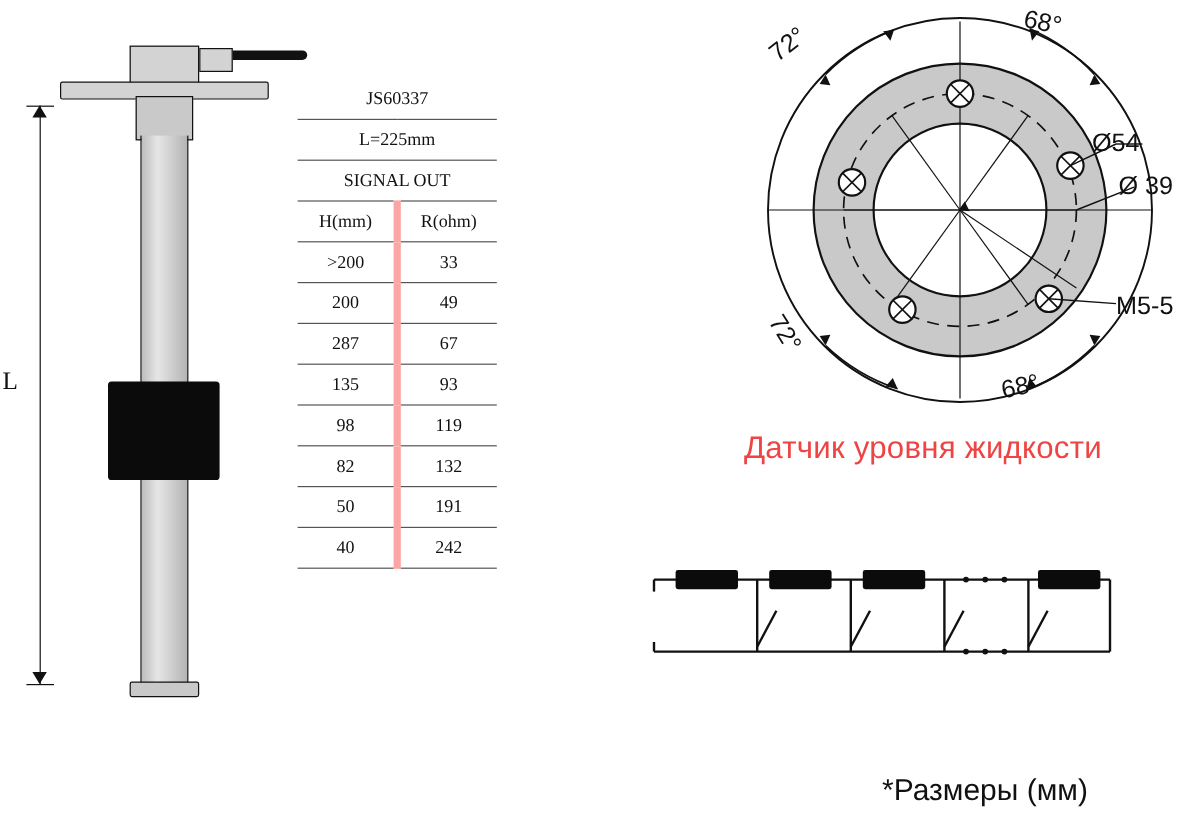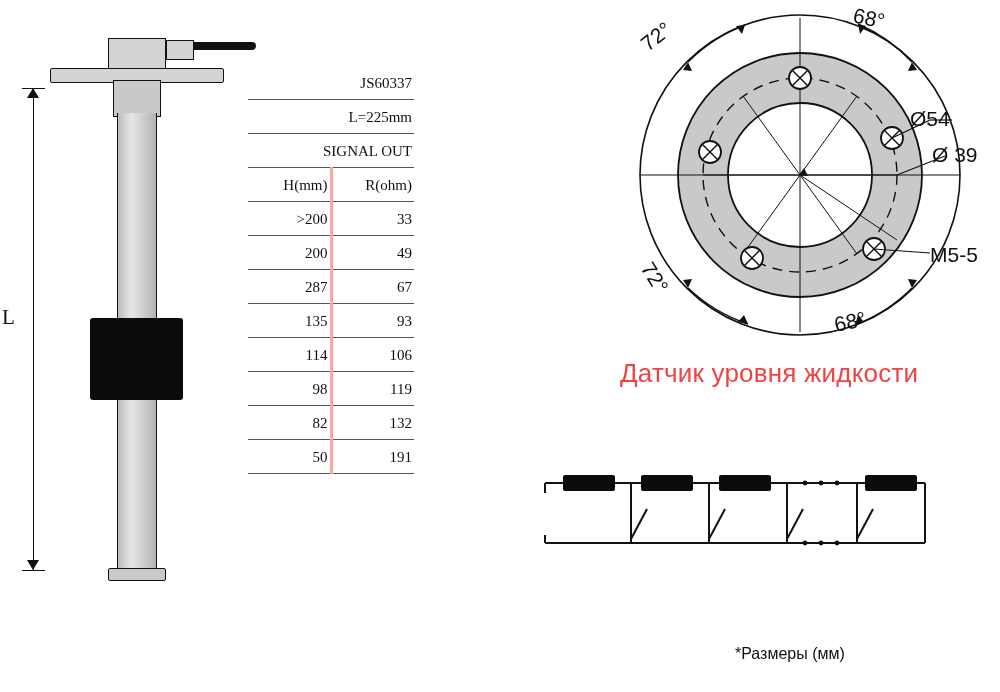--- a/index.html
+++ b/index.html
@@ -153,31 +153,31 @@
     width: 166px;
     font-family: "Liberation Serif", serif;
     font-size: 15px;
   }
   table.res-table {
     border-collapse: collapse;
     width: 166px;
   }
   table.res-table td {
     border-bottom: 1px solid #555;
-    text-align: right;
+    text-align: center;
     padding: 6px 2px 5px 2px;
     height: 22px;
     font-size: 15px;
   }
   table.res-table td.span {
     border-left: none;
     border-right: none;
   }
   table.res-table td.col-left {
-    border-right: 3px solid #fca5a5;
+    border-right: 6px solid #fca5a5;
     width: 50%;
   }
   table.res-table tr.head td {
     font-size: 15px;
   }
   table.res-table tr:first-child td { border-top: none; }
 
   
   .flange-view {
     position: absolute;
@@ -202,21 +202,21 @@
     left: 535px;
     top: 455px;
     width: 400px;
     height: 120px;
   }
 
   .note-sizes {
     position: absolute;
     left: 735px;
     top: 645px;
-    font-size: 16px;
+    font-size: 25px;
     font-family: "Liberation Sans", sans-serif;
     color: #111;
   }
 
   svg text {
     font-family: "Liberation Sans", sans-serif;
     fill: #111;
   }
 </style>
 </head>
@@ -269,34 +269,34 @@
       </tr>
       <tr>
         <td class="col-left">287</td>
         <td>67</td>
       </tr>
       <tr>
         <td class="col-left">135</td>
         <td>93</td>
       </tr>
       <tr>
-        <td class="col-left">114</td>
-        <td>106</td>
-      </tr>
-      <tr>
         <td class="col-left">98</td>
         <td>119</td>
       </tr>
       <tr>
         <td class="col-left">82</td>
         <td>132</td>
       </tr>
       <tr>
         <td class="col-left">50</td>
         <td>191</td>
+      </tr>
+      <tr>
+        <td class="col-left">40</td>
+        <td>242</td>
       </tr>
     </tbody>
       </table>
   </div>
 
   <div class="flange-view">
     <svg width="400" height="400" viewBox="0 0 400 400">
 
       <circle cx="200" cy="175" r="160" fill="none" stroke="#111" stroke-width="1.6"></circle>
 

